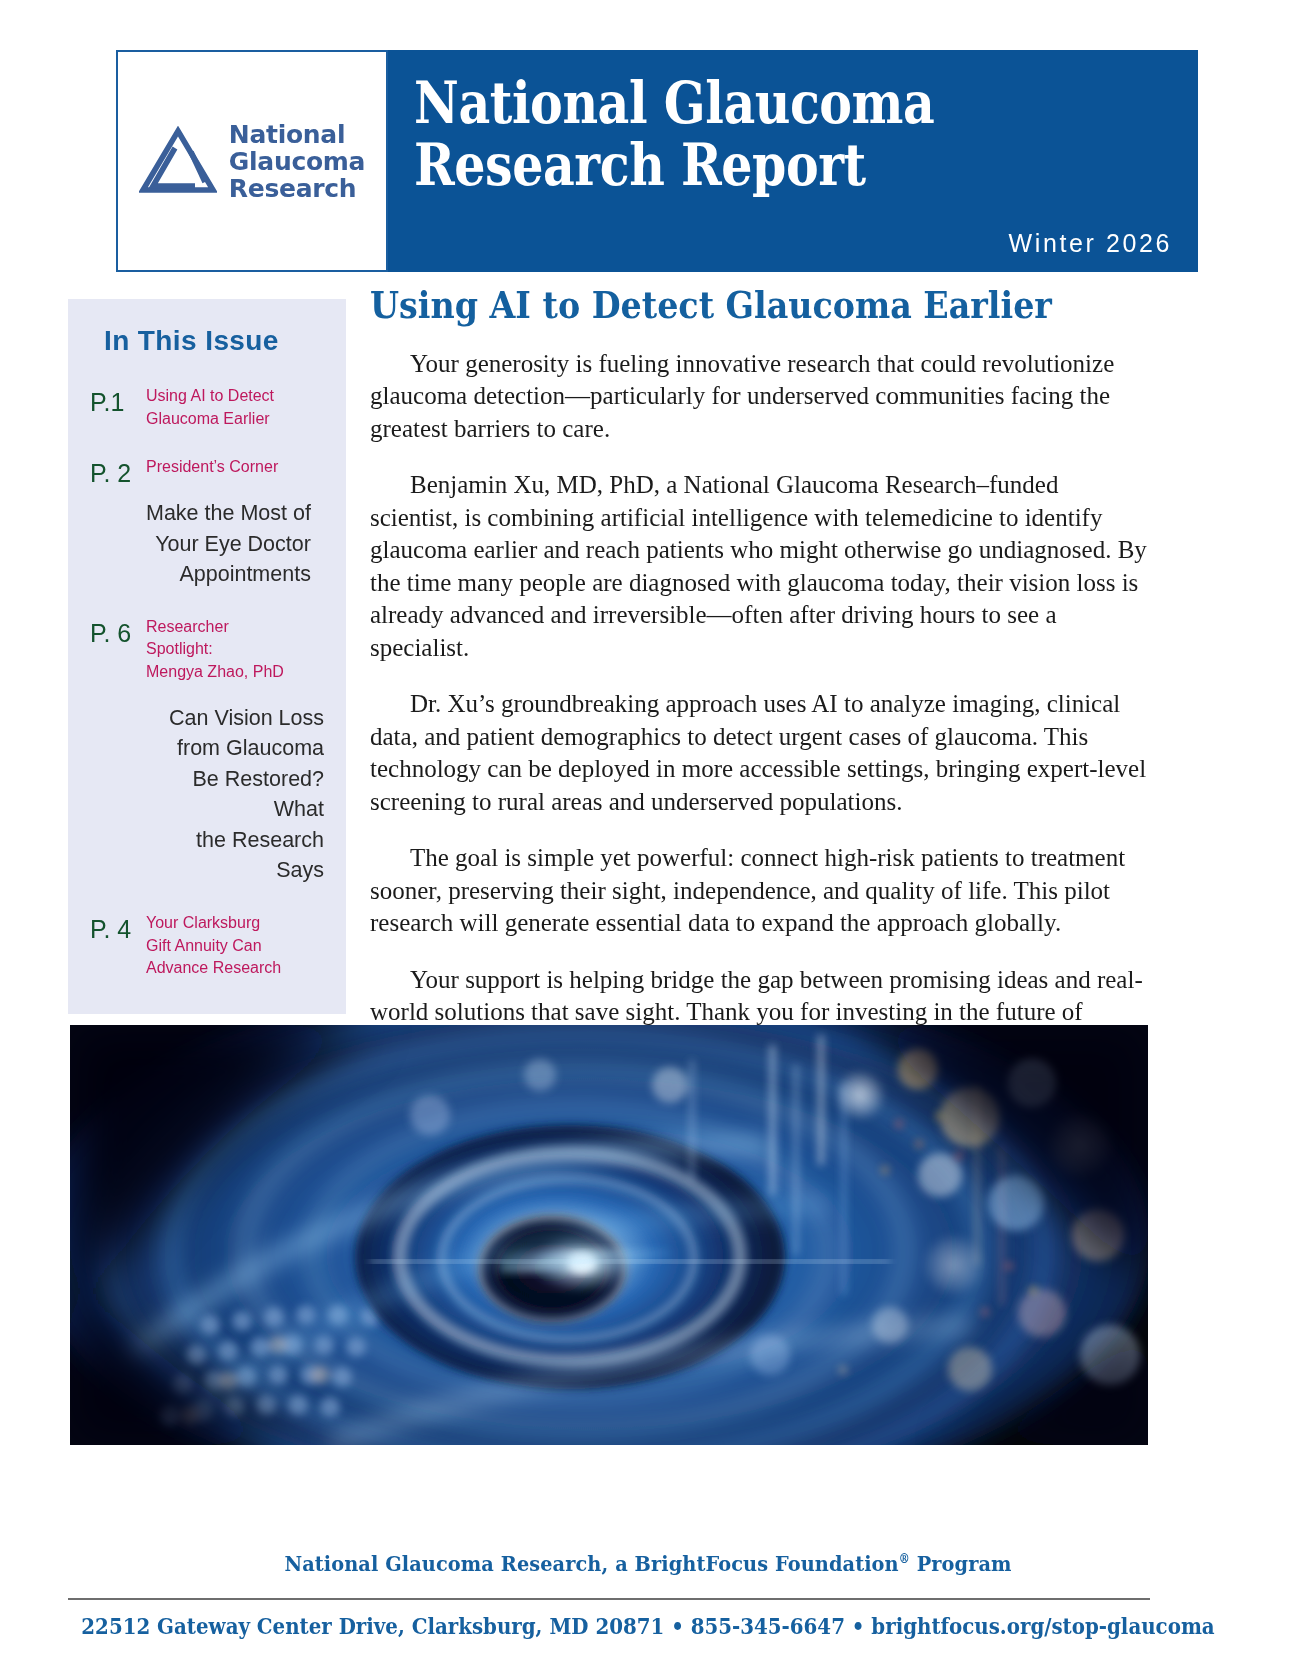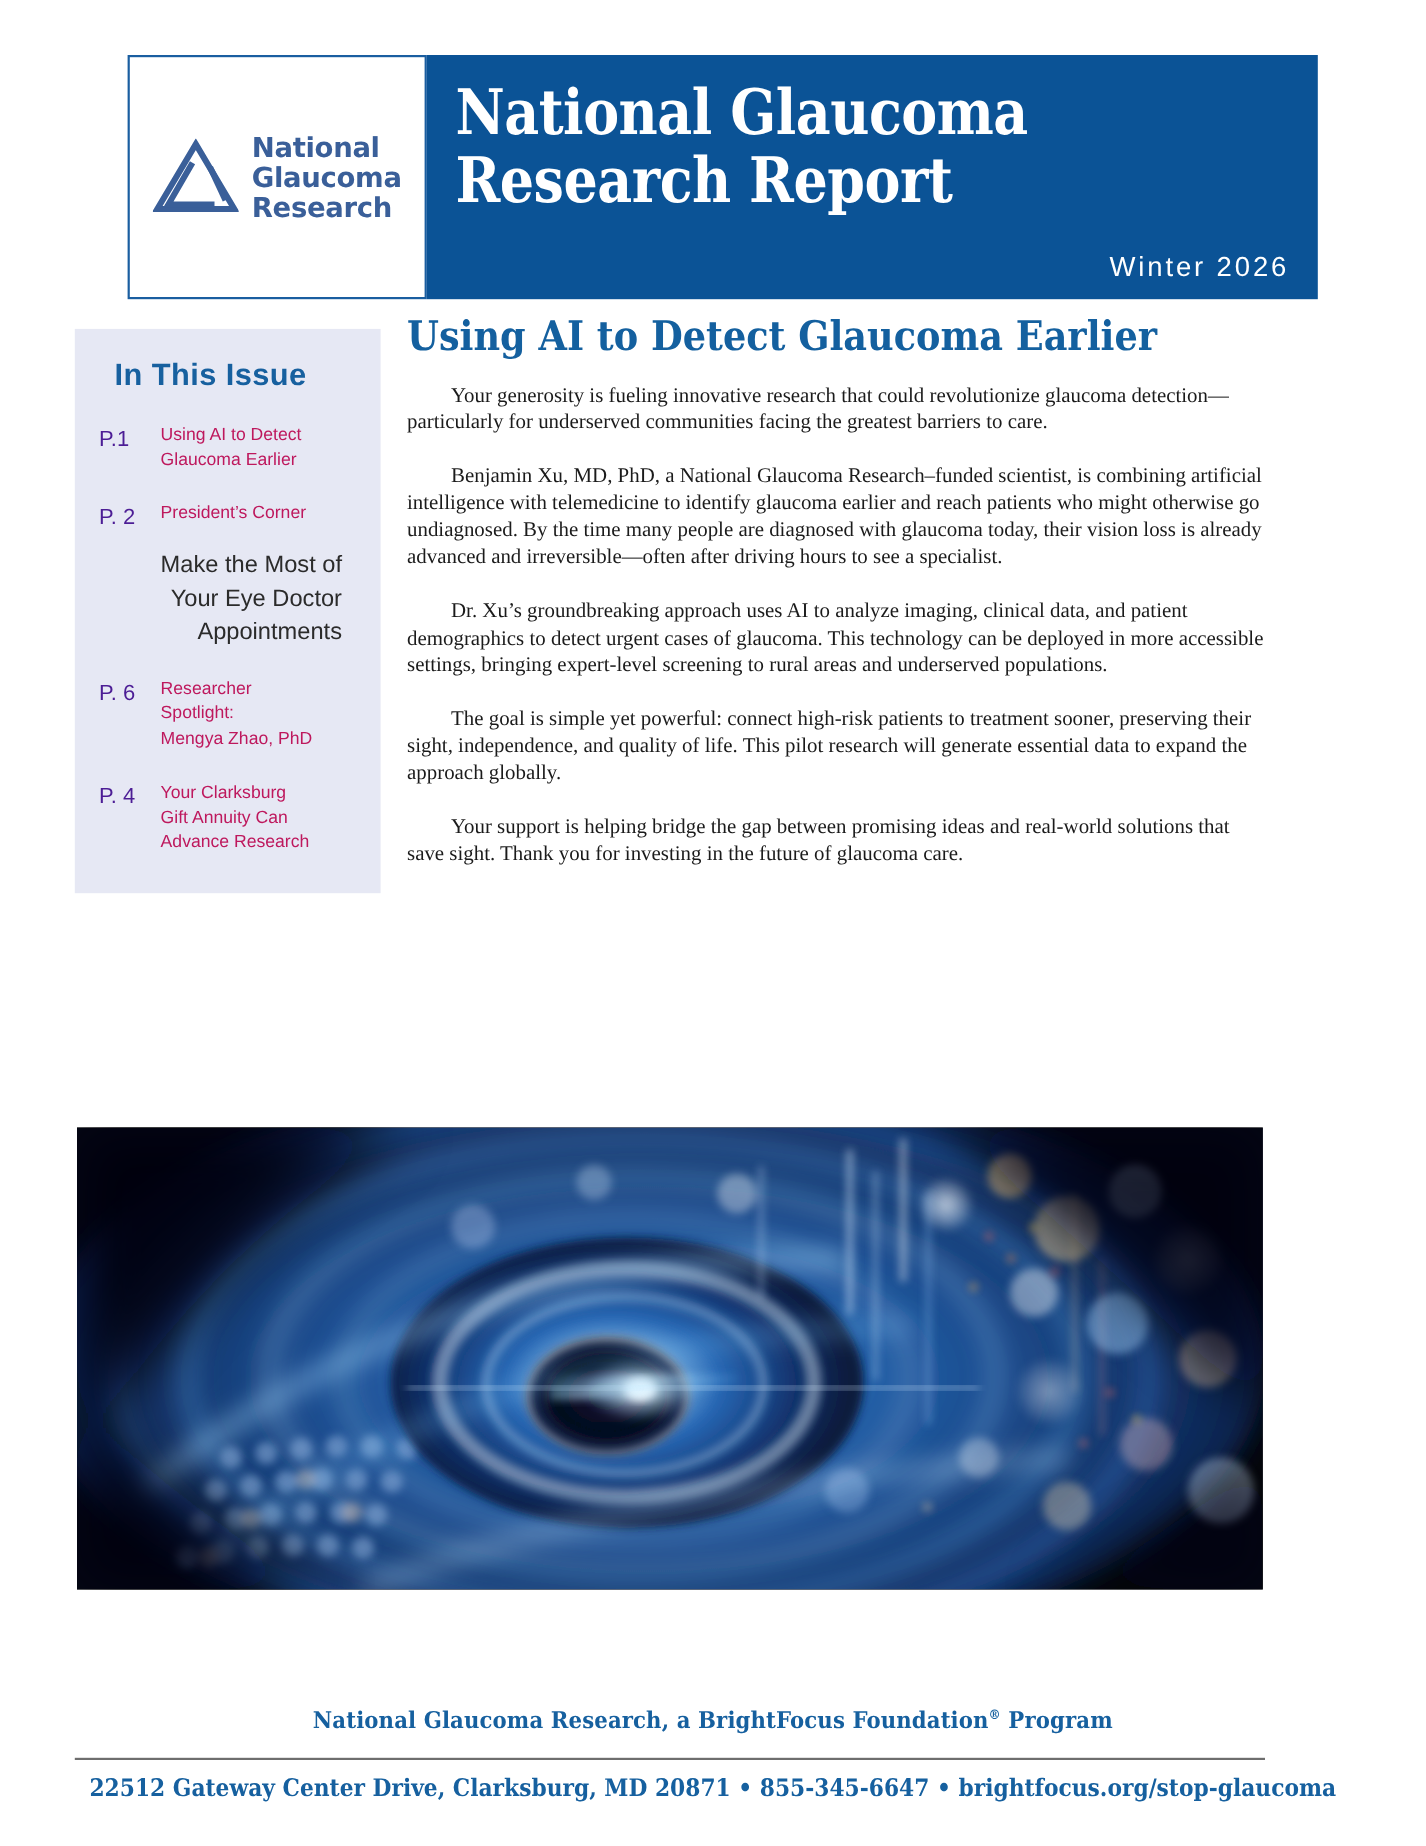--- a/index.html
+++ b/index.html
@@ -108,22 +108,22 @@
     margin: 0 0 28px 14px;
   }
   .toc-entry {
     display: flex;
     margin-bottom: 26px;
   }
   .toc-entry:last-child { margin-bottom: 0; }
   .toc-page {
     width: 56px;
     flex: none;
-    font-size: 20px;
-    color: #4c1d95;
+    font-size: 25px;
+    color: #14532d;
     line-height: 1.42;
   }
   .toc-lines {
     font-size: 16px;
     color: #be185d;
     line-height: 1.42;
   }
   .toc-sub {
     margin-top: 19px;
     font-size: 21.5px;
@@ -146,21 +146,21 @@
     color: #14609f;
     font-size: 37px;
     line-height: 1.1;
     transform: scaleX(0.9);
     transform-origin: left top;
     white-space: nowrap;
     margin: 0 0 22px 0;
   }
   .article-body p {
     font-family: "Liberation Serif", serif;
-    font-size: 19px;
+    font-size: 25px;
     line-height: 1.30;
     color: #1b1b1b;
     margin: 0 0 24px 0;
     text-indent: 40px;
     text-align: left;
   }
   .article-body p:last-child { margin-bottom: 0; }
 
   
   .photo {
@@ -264,20 +264,26 @@
             </div>
           </div>
         </div>
         <div class="toc-entry">
           <div class="toc-page">P. 6</div>
           <div>
             <div class="toc-lines">
               <span>Researcher</span>
               <span>Spotlight:</span>
               <span>Mengya Zhao, PhD</span>
+            </div>
+            <div class="toc-sub">
+              <span>Can Vision Loss</span>
+              <span>from Glaucoma</span>
+              <span>Be Restored? What</span>
+              <span>the Research Says</span>
             </div>
           </div>
         </div>
         <div class="toc-entry">
           <div class="toc-page">P. 4</div>
           <div>
             <div class="toc-lines">
               <span>Your Clarksburg</span>
               <span>Gift Annuity Can</span>
               <span>Advance Research</span>

